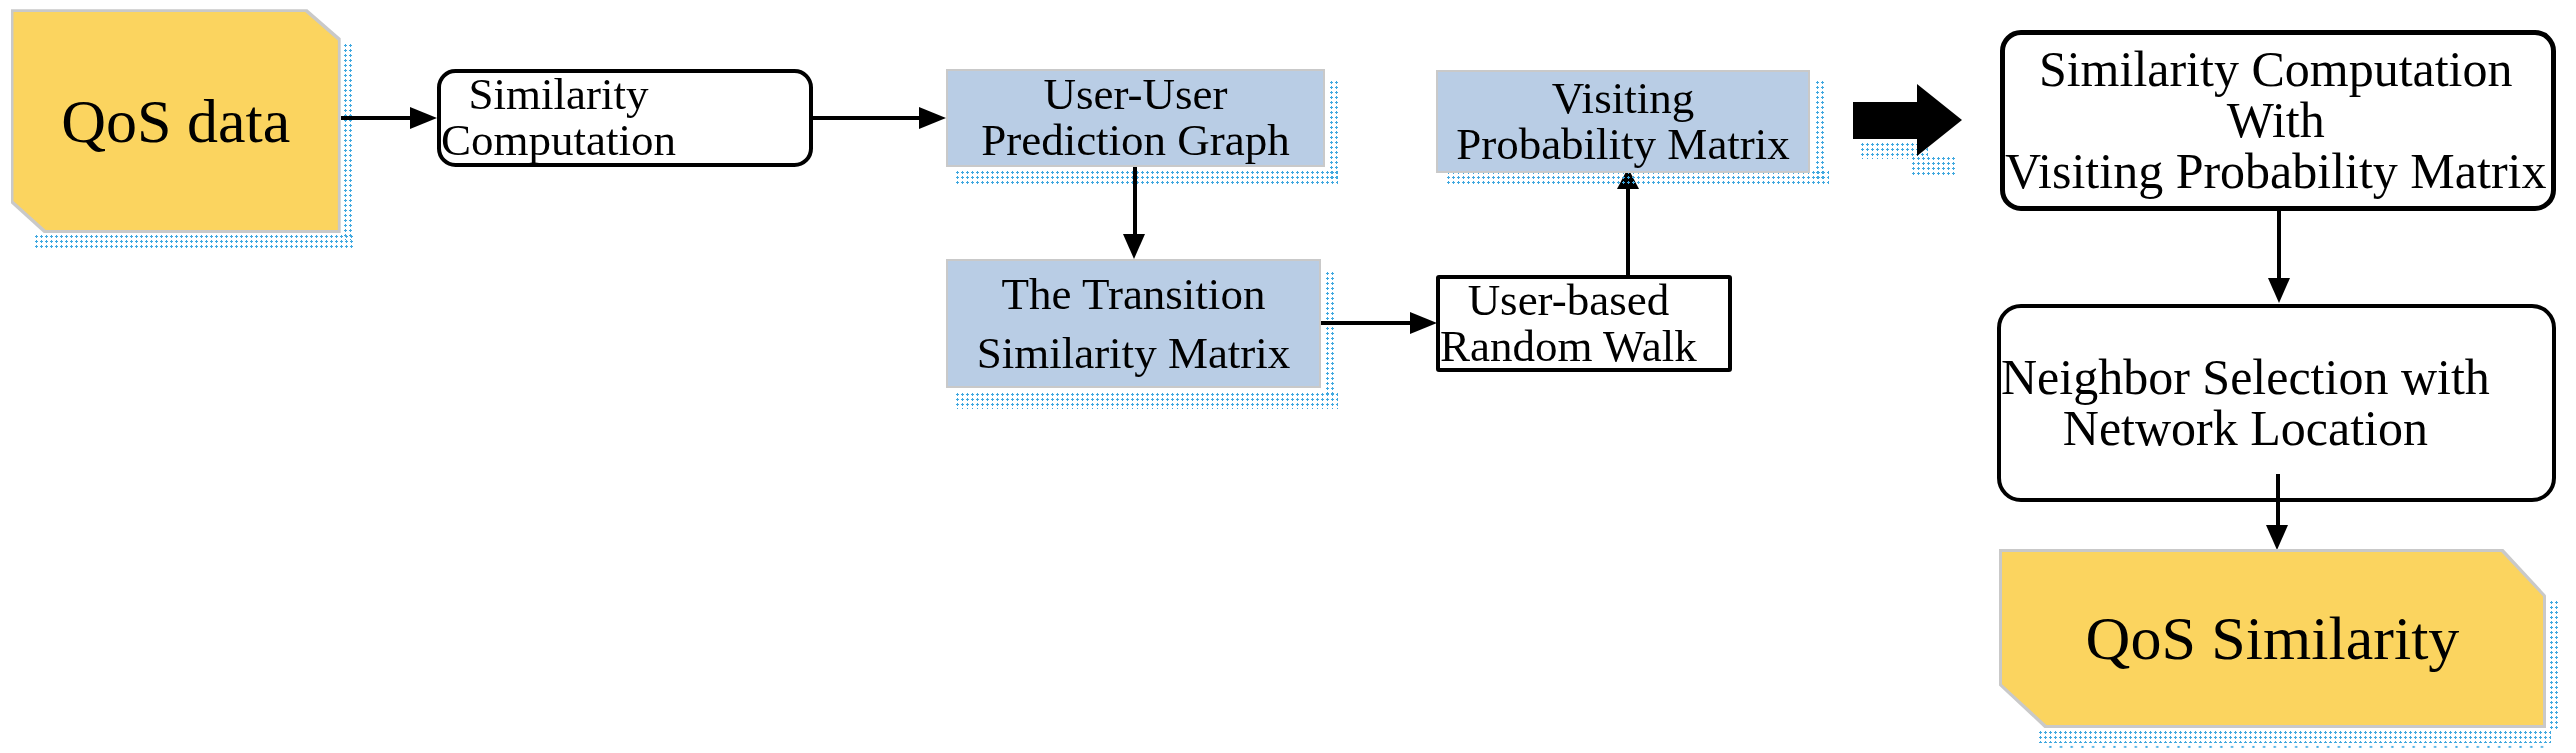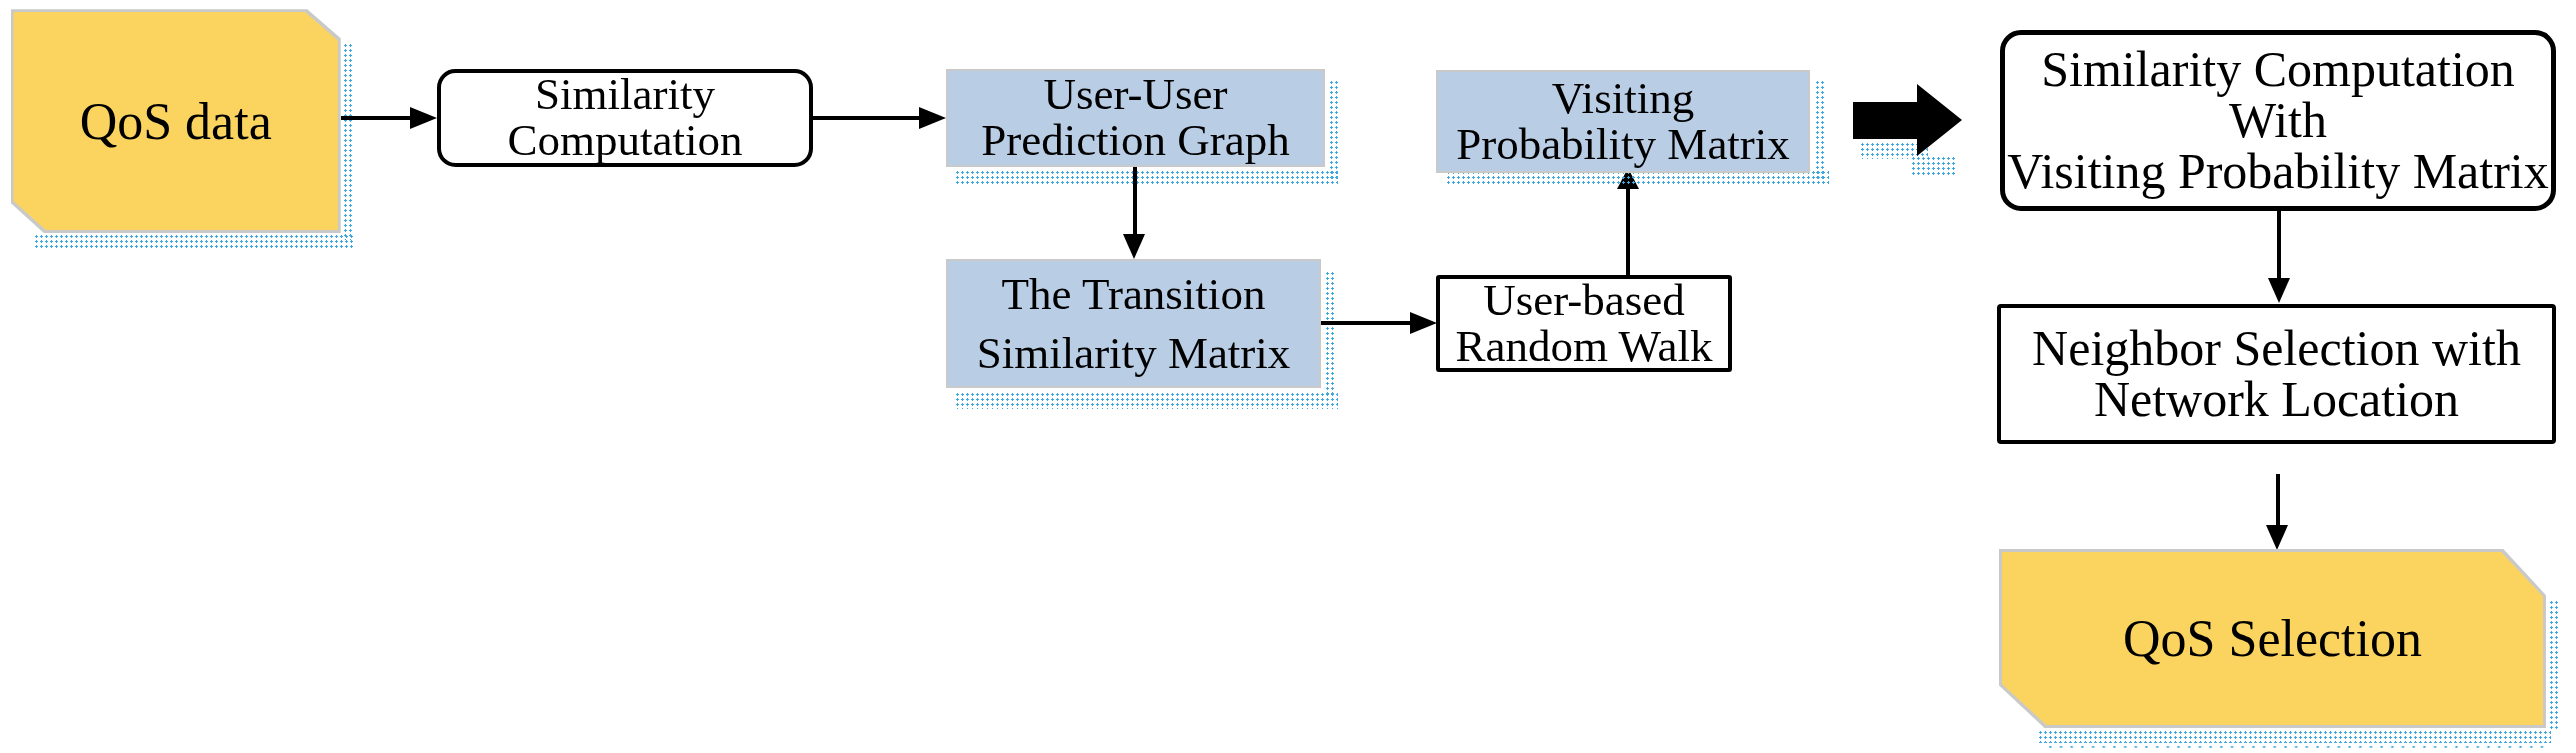--- a/index.html
+++ b/index.html
@@ -19,25 +19,25 @@
   .doc-outer{background:var(--border-gray);}
   .doc-inner{position:absolute;inset:2.8px;background:var(--node-yellow);
              display:flex;align-items:center;justify-content:center;}
   .doc-clip{clip-path:polygon(0 0,89.9% 0,100% 13%,100% 100%,10.1% 100%,0 86.5%);}
   .doc-clip2{clip-path:polygon(0 0,92.2% 0,100% 25.8%,100% 100%,8.3% 100%,0 76.2%);}
   
   .blue-box{box-sizing:border-box;border:2.8px solid var(--border-gray);background:var(--node-blue);
             display:flex;align-items:center;justify-content:center;}
   
   .round-box{box-sizing:border-box;background:#fff;border:4.3px solid #000;border-radius:21px;
-             display:flex;align-items:center;justify-content:center;}
+             display:flex;align-items:center;}
   .round-box.thick{border-width:5px;}
   
   .label{white-space:pre-line;text-align:center;line-height:1.02;}
-  .t-big{font-size:52px;}
+  .t-big{font-size:62px;}
   .t-node{font-size:45px;}
   .t-node-lg{font-size:50px;}
   .spread{line-height:1.3;}
   
   .dots{background-image:radial-gradient(var(--shadow-dot) 1.1px,transparent 1.3px);
         background-size:5px 5px;}
   .dots-sparse{background-image:radial-gradient(var(--shadow-dot) 1.1px,transparent 1.3px);
         background-size:10.7px 7.8px;}
   
   .shaft{background:var(--line-black);}
@@ -115,31 +115,31 @@
 
   <div class="abs round-box thick" style="left:2000px;top:30px;width:556px;height:181px;border-radius:21px;">
     <div class="label t-node-lg">Similarity Computation
 With
 Visiting Probability Matrix</div>
   </div>
 
   <div class="abs shaft" style="left:2277px;top:211px;width:4.3px;height:68px;"></div>
   <div class="abs head head-down" style="left:2268px;top:278px;"></div>
 
-  <div class="abs round-box" style="left:1997px;top:304px;width:559px;height:140px;border-radius:4px;">
+  <div class="abs round-box" style="left:1997px;top:304px;width:559px;height:198px;border-radius:24px;">
     <div class="label t-node-lg">Neighbor Selection with
 Network Location</div>
   </div>
 
   <div class="abs shaft" style="left:2276px;top:474px;width:4.3px;height:55px;"></div>
   <div class="abs head head-down" style="left:2266px;top:525px;"></div>
 
   <div class="abs dots" style="left:2549px;top:600px;width:10px;height:131px;"></div>
   <div class="abs dots" style="left:2038px;top:730px;width:513px;height:12.8px;"></div>
   <div class="abs dots-sparse" style="left:2045px;top:743px;width:504px;height:7px;"></div>
   <div class="abs doc-outer doc-clip2" style="left:1999px;top:549px;width:547px;height:179px;">
     <div class="doc-inner doc-clip2">
-      <div class="label t-big">QoS Selection</div>
+      <div class="label t-big">QoS Similarity</div>
     </div>
   </div>
 
 </div>
 
 
 </body></html>

